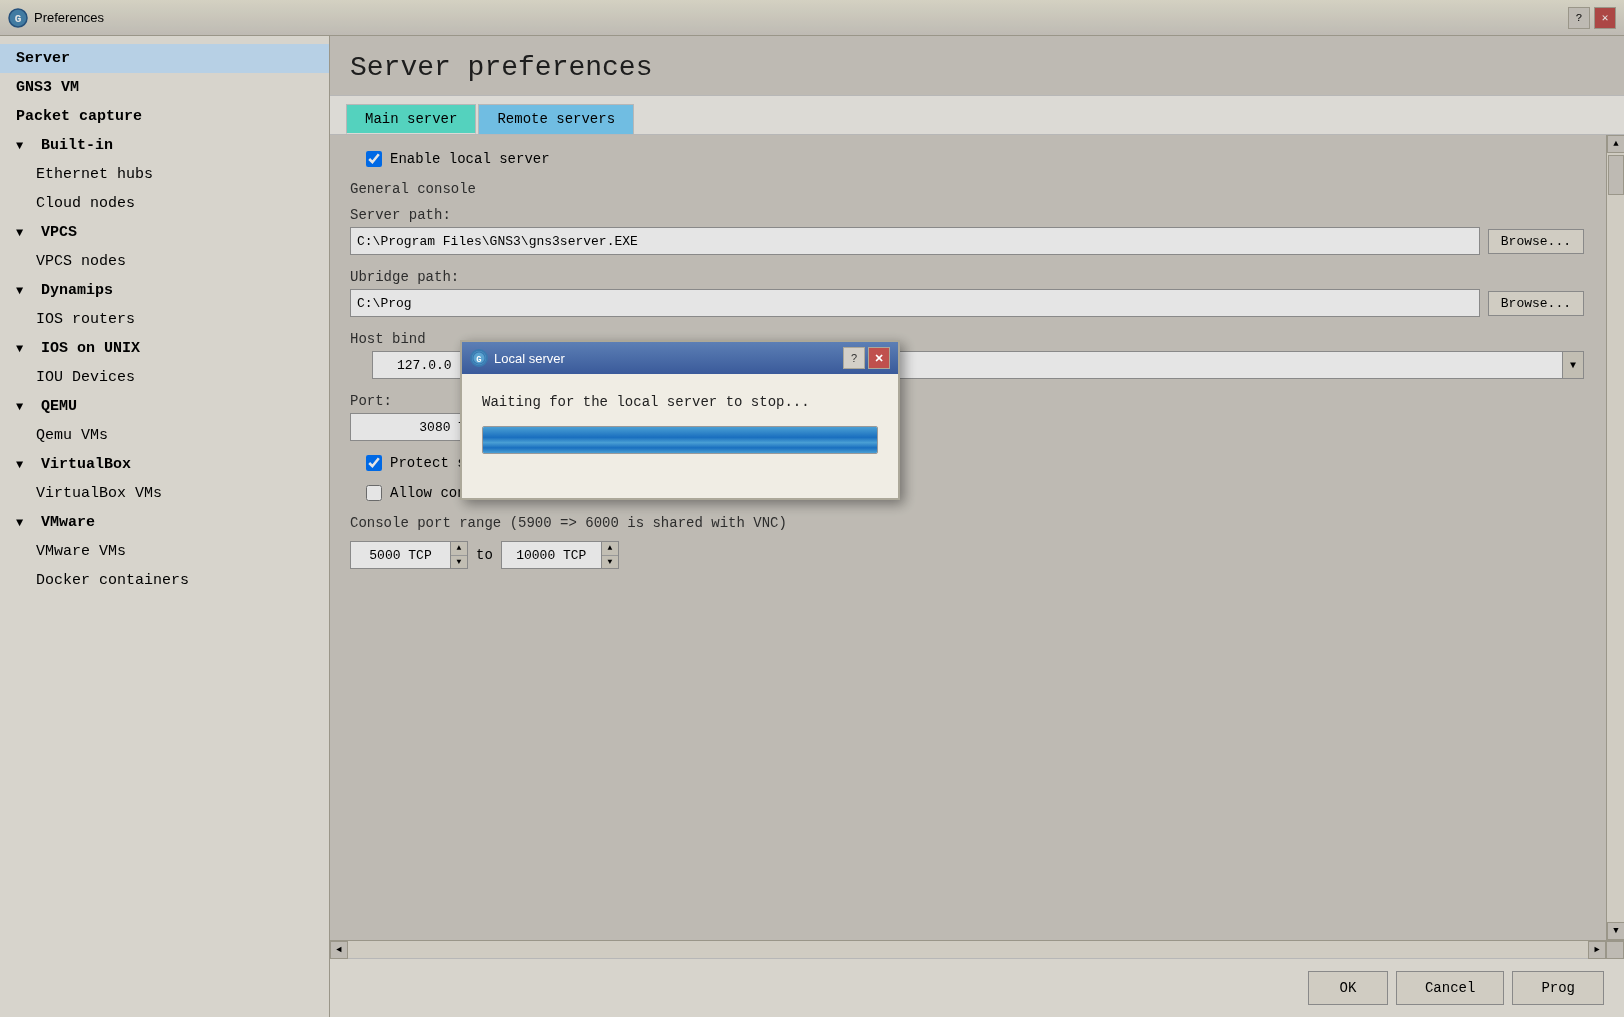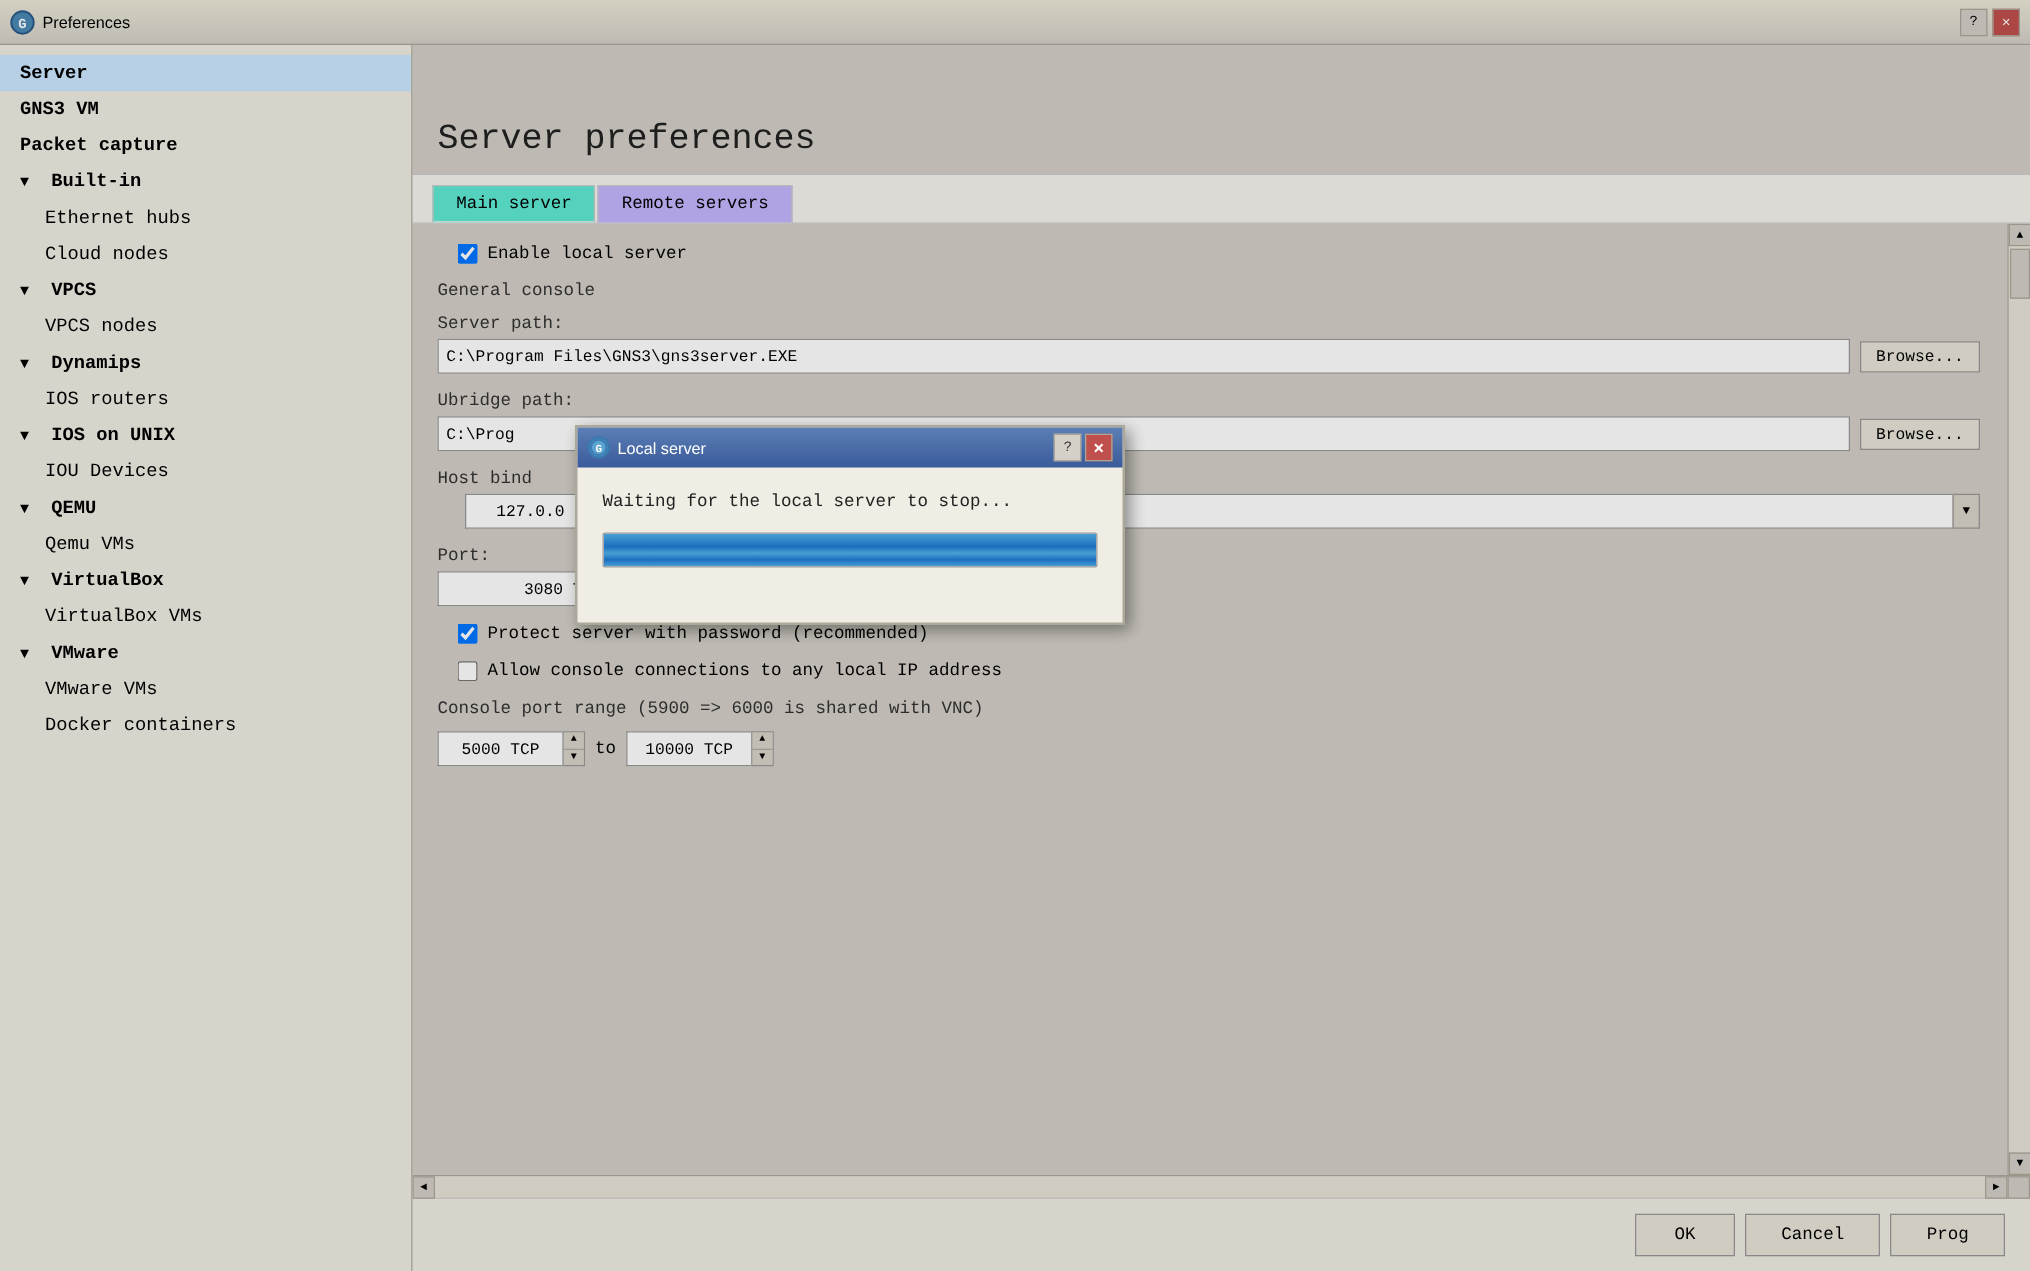--- a/index.html
+++ b/index.html
@@ -87,35 +87,34 @@
     
     .content-header {
       padding: 16px 20px 12px 20px;
       border-bottom: 1px solid #ccc;
     }
     .content-header h1 {
       font-family: 'Courier New', Courier, monospace;
       font-size: 28px;
       font-weight: normal;
       color: #222;
-      margin-top: 44px;
     }
 
     
     .tabs-bar {
       display: flex;
       padding: 8px 16px 0 16px;
       background: #f5f3ee;
       border-bottom: 1px solid #ccc;
     }
     .tab {
       padding: 6px 18px;
       border: 1px solid #ccc;
       border-bottom: none;
-      background: #c4b5fd;
+      background: #7dd3fc;
       cursor: pointer;
       font-family: 'Courier New', Courier, monospace;
       font-size: 14px;
       margin-right: 2px;
     }
     .tab.active {
       background: #5eead4;
       border-bottom: 1px solid #f5f3ee;
       z-index: 1;
     }

